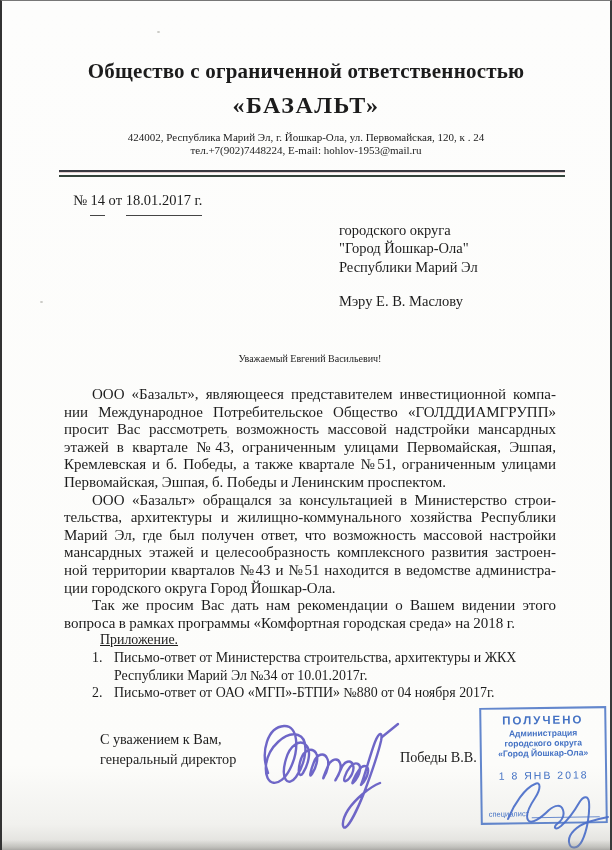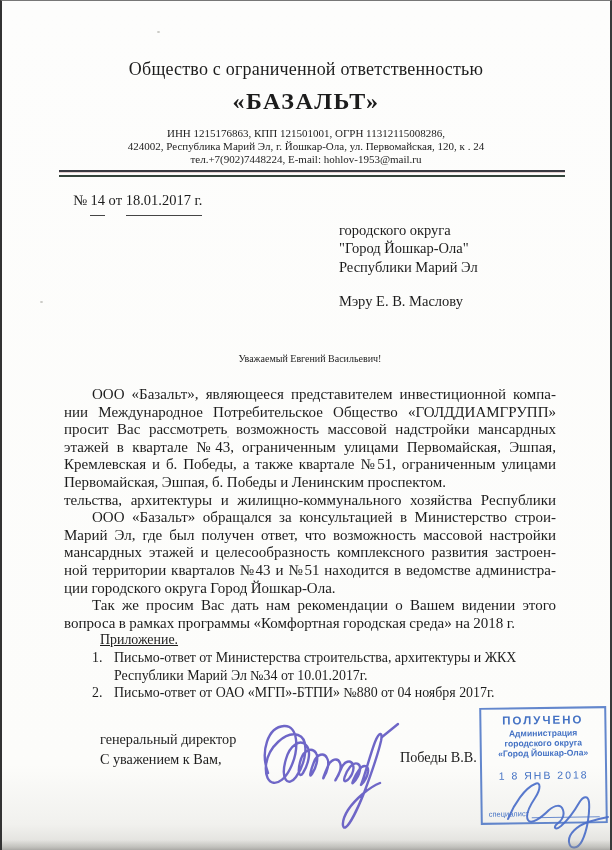--- a/index.html
+++ b/index.html
@@ -10,21 +10,21 @@
     background:linear-gradient(180deg,#fdfdfc 0%,#fcfcfa 90%,#f1f1ee 97%,#dddcd8 100%);
     border-left:2px solid #333;
     border-right:2px solid #3a3a3a;
     border-top:1px solid #777;
     overflow:hidden;
     font-family:"Liberation Serif","DejaVu Serif",serif;
     color:#1c1c1c;
   }
   
   .letterhead{position:absolute;top:58px;left:0;right:0;text-align:center;}
-  .org-type{font-size:18px;font-weight:normal;letter-spacing:.2px;}
+  .org-type{font-size:21px;font-weight:bold;letter-spacing:.2px;}
   .org-name{font-size:24px;font-weight:bold;letter-spacing:1.5px;margin-top:8px;}
   .org-details{margin-top:12px;font-size:11px;line-height:12.8px;color:#222;}
   .rule{position:absolute;top:169px;left:57px;width:506px;}
   .rule-a{height:2px;background:#3a3a41;box-shadow:0 1px 0 rgba(150,70,70,.25);}
   .rule-b{height:2px;background:#35443b;margin-top:3px;}
   
   .ref-line{position:absolute;top:191px;left:71px;font-size:14.5px;}
   .u{border-bottom:1.2px solid #454545;padding-bottom:7px;}
   
   .recipient{position:absolute;top:220px;left:337px;font-size:14.5px;line-height:18.4px;}
@@ -67,21 +67,20 @@
 </style>
 </head>
 <body>
 
 <div class="page">
 
   <div class="letterhead">
     <div class="org-type">Общество с ограниченной ответственностью</div>
     <div class="org-name">«БАЗАЛЬТ»</div>
     <div class="org-details">
-        <div class="detail-line">ИНН 1215176863, КПП 121501001, ОГРН 11312115008286,</div>
         <div class="detail-line">424002, Республика Марий Эл, г. Йошкар-Ола, ул. Первомайская, 120, к . 24</div>
         <div class="detail-line">тел.+7(902)7448224, E-mail: hohlov-1953@mail.ru</div>
       </div>
   </div>
   <div class="rule">
     <div class="rule-a"></div>
     <div class="rule-b"></div>
   </div>
 
   <div class="ref-line">
@@ -105,22 +104,22 @@
   <div class="body-text">
     <div>
         <div class="jline indent">ООО «Базальт», являющееся представителем инвестиционной компа-</div>
         <div class="jline">нии Международное Потребительское Общество «ГОЛДДИАМГРУПП»</div>
         <div class="jline">просит Вас рассмотреть возможность массовой надстройки мансардных</div>
         <div class="jline">этажей в квартале №43, ограниченным улицами Первомайская, Эшпая,</div>
         <div class="jline">Кремлевская и б. Победы, а также квартале №51, ограниченным улицами</div>
         <div class="jline-end">Первомайская, Эшпая, б. Победы и Ленинским проспектом.</div>
       </div>
     <div>
+        <div class="jline indent">ООО «Базальт» обращался за консультацией в Министерство строи-</div>
         <div class="jline">тельства, архитектуры и жилищно-коммунального хозяйства Республики</div>
-        <div class="jline indent">ООО «Базальт» обращался за консультацией в Министерство строи-</div>
         <div class="jline">Марий Эл, где был получен ответ, что возможность массовой настройки</div>
         <div class="jline">мансардных этажей и целесообразность комплексного развития застроен-</div>
         <div class="jline">ной территории кварталов №43 и №51 находится в ведомстве администра-</div>
         <div class="jline-end">ции городского округа Город Йошкар-Ола.</div>
       </div>
     <div>
         <div class="jline indent">Так же просим Вас дать нам рекомендации о Вашем видении этого</div>
         <div class="jline-end">вопроса в рамках программы «Комфортная городская среда» на 2018 г.</div>
       </div>
   </div>
@@ -136,22 +135,22 @@
     </div>
     <div class="att-item">
       <div class="att-num">2.</div>
       <div class="att-lines">
           <div class="att-line">Письмо-ответ от ОАО «МГП»-БТПИ» №880 от 04 ноября 2017г.</div>
         </div>
     </div>
   </div>
 
   <div class="closing">
+    <div>С уважением к Вам,</div>
     <div>генеральный директор</div>
-    <div>С уважением к Вам,</div>
   </div>
   <div class="signer">Победы В.В.</div>
 
   <svg class="sig-main" viewBox="0 0 170 125">
     <g fill="none" stroke="#5b52c0" stroke-width="2.4" stroke-linecap="round" stroke-linejoin="round" opacity=".88">
       <path d="M 26,62
                C 18,40 26,16 42,15 C 56,14 58,38 48,58 C 38,78 22,76 24,54
                C 26,36 44,20 56,24 C 68,28 64,52 54,66 C 46,77 38,68 44,48
                C 48,34 58,28 64,34 C 70,40 66,54 61,62 C 57,68 55,60 59,48
                C 62,39 70,36 74,42 C 77,47 74,57 70,63 C 67,68 68,61 72,51

